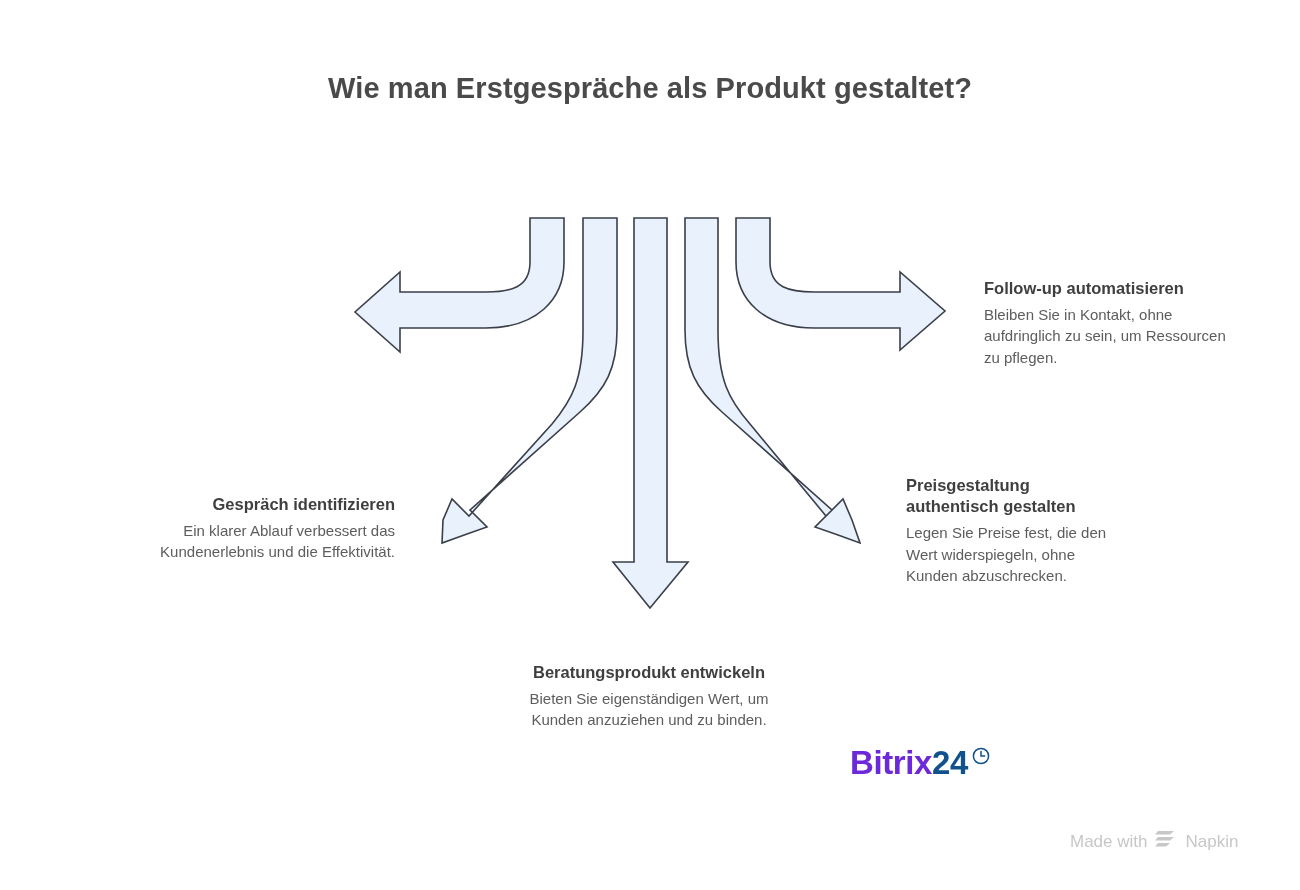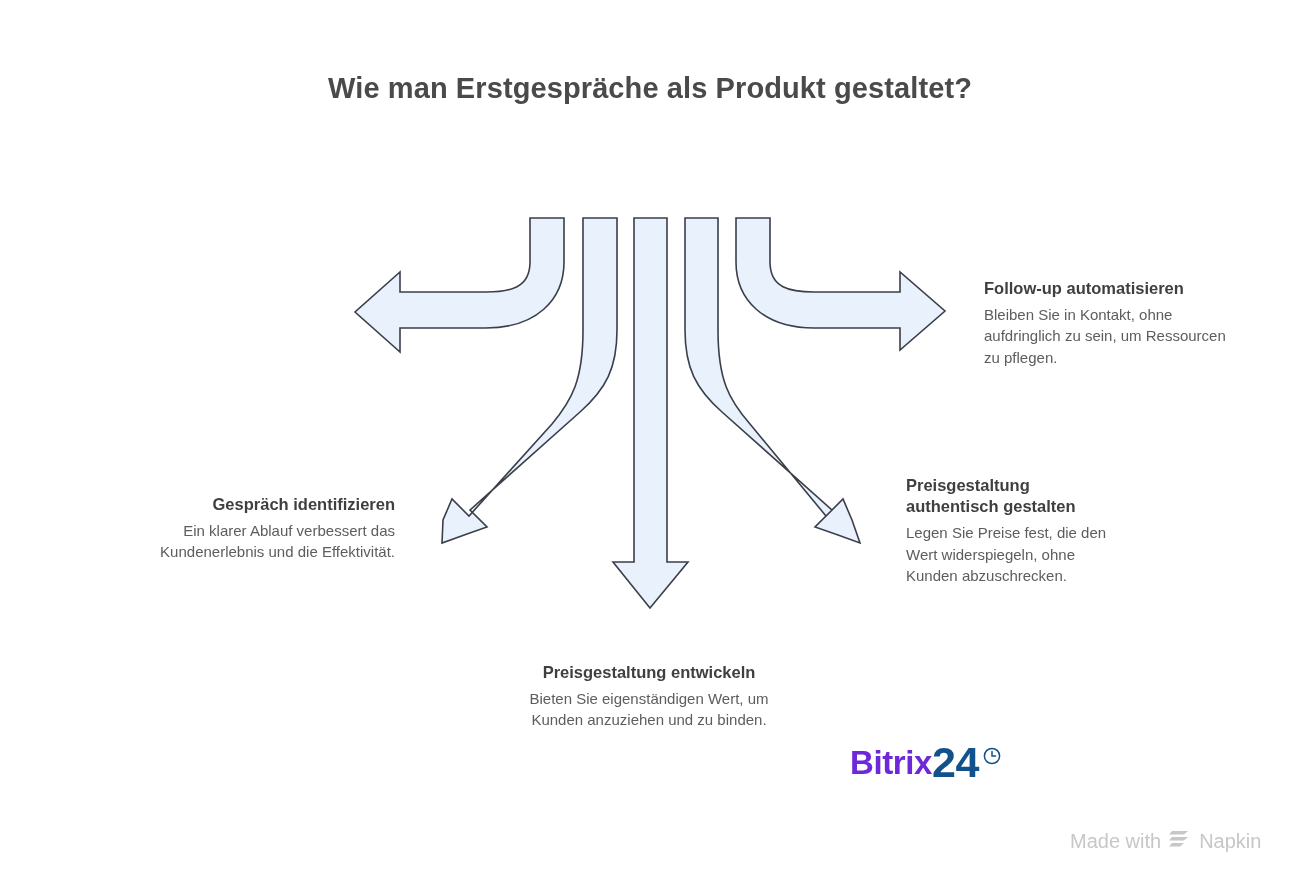--- a/index.html
+++ b/index.html
@@ -75,42 +75,42 @@
     height: 40px;
   }
   .logo-word1 {
     font-size: 33px;
     font-weight: bold;
     color: #6d28d9;
     letter-spacing: -0.4px;
     line-height: 1;
   }
   .logo-word2 {
-    font-size: 43px;
+    font-size: 33px;
     font-weight: bold;
     color: #11528c;
     letter-spacing: -0.4px;
     line-height: 1;
   }
   .logo-clock {
     margin-left: 3px;
     margin-top: -8px;
     display: inline-block;
   }
 
   
   .napkin {
     position: absolute;
     left: 1070px;
     top: 830px;
     display: flex;
     align-items: center;
     gap: 8px;
     color: #c7c7c7;
-    font-size: 20px;
+    font-size: 17px;
   }
   .napkin-mark { display: inline-block; }
 </style>
 </head>
 <body>
 
 <div class="canvas">
 
   <div class="title">Wie man Erstgespräche als Produkt gestaltet?</div>
 
@@ -184,21 +184,21 @@
     </g>
   </svg>
 
 
   <div class="node align-right" id="node-structure">
     <div class="node-title">Gespräch identifizieren</div>
     <div class="node-desc">Ein klarer Ablauf verbessert das Kundenerlebnis und die Effektivität.</div>
   </div>
 
   <div class="node align-center" id="node-product">
-    <div class="node-title">Preisgestaltung entwickeln</div>
+    <div class="node-title">Beratungsprodukt entwickeln</div>
     <div class="node-desc">Bieten Sie eigenständigen Wert, um Kunden anzuziehen und zu binden.</div>
   </div>
 
   <div class="node align-left" id="node-pricing">
     <div class="node-title">Preisgestaltung authentisch gestalten</div>
     <div class="node-desc">Legen Sie Preise fest, die den Wert widerspiegeln, ohne Kunden abzuschrecken.</div>
   </div>
 
   <div class="node align-left" id="node-followup">
     <div class="node-title">Follow-up automatisieren</div>

